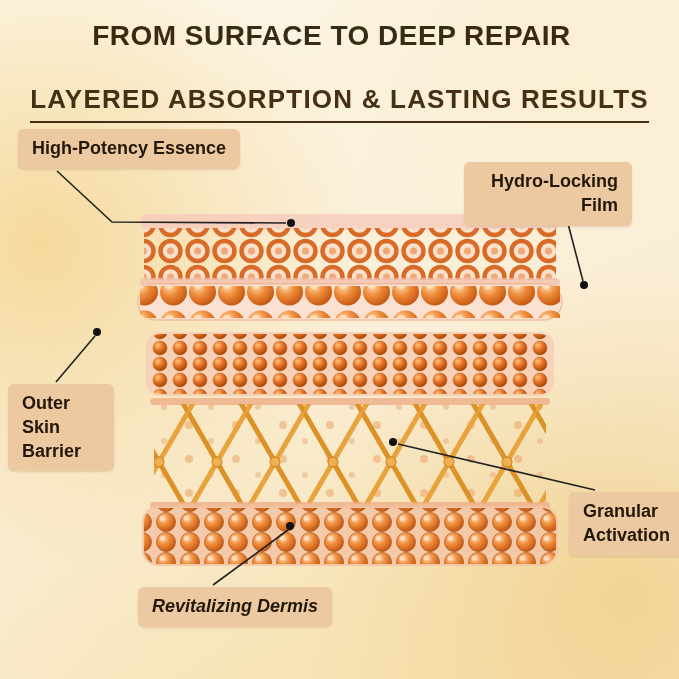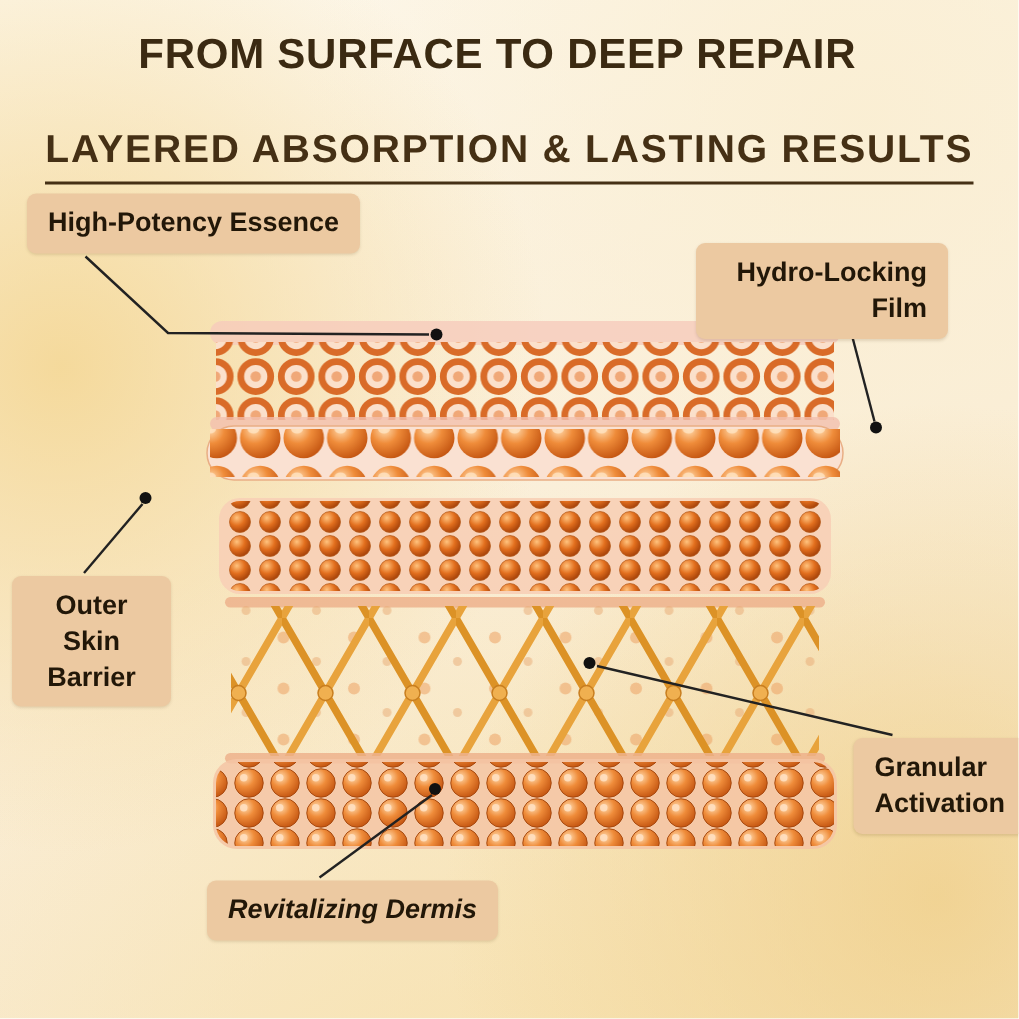--- a/index.html
+++ b/index.html
@@ -34,21 +34,21 @@
   .callout{
     position:absolute;z-index:4;
     background:#ecc9a1;
     color:#221708;
     font-size:18px;font-weight:600;line-height:1.32;
     padding:8px 14px;border-radius:6px;
     box-shadow:0 1px 2px rgba(90,60,20,.15);
   }
   .c1{left:18px;top:129px;}
   .c2{left:464px;top:162px;width:140px;text-align:right;}
-  .c3{left:8px;top:384px;width:78px;text-align:center;}
+  .c3{left:8px;top:384px;width:78px;}
   .c4{left:569px;top:492px;width:96px;}
   .c5{left:138px;top:587px;font-style:italic;}
   .connectors polyline{fill:none;stroke:#222;stroke-width:1.6px;}
   .connectors circle{fill:#111;}
 </style>
 </head>
 <body>
 
 <div class="canvas">
 

